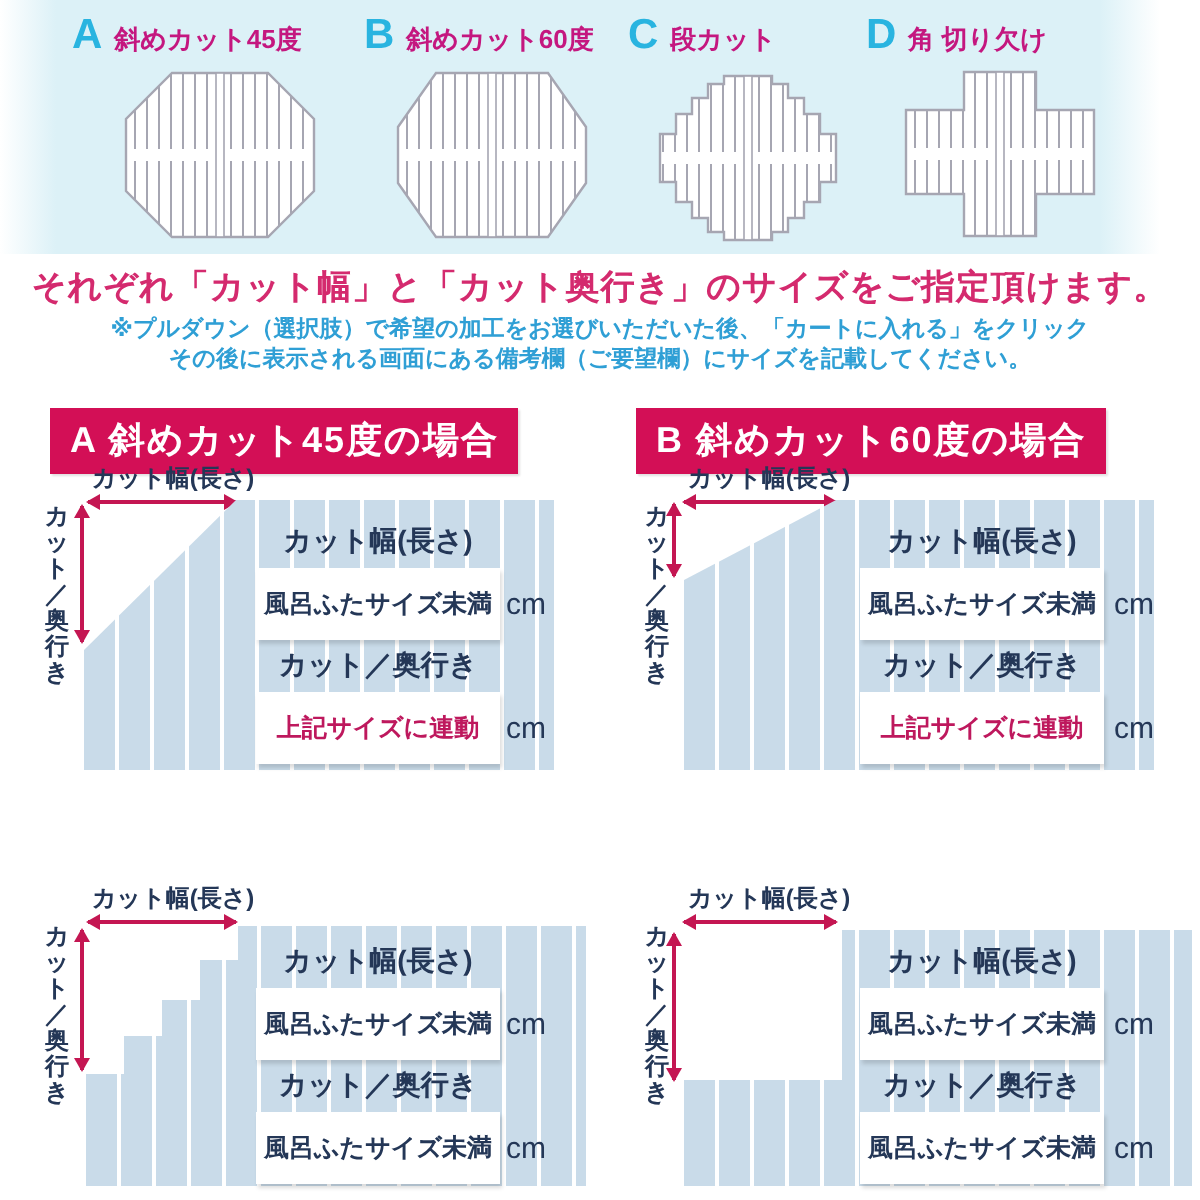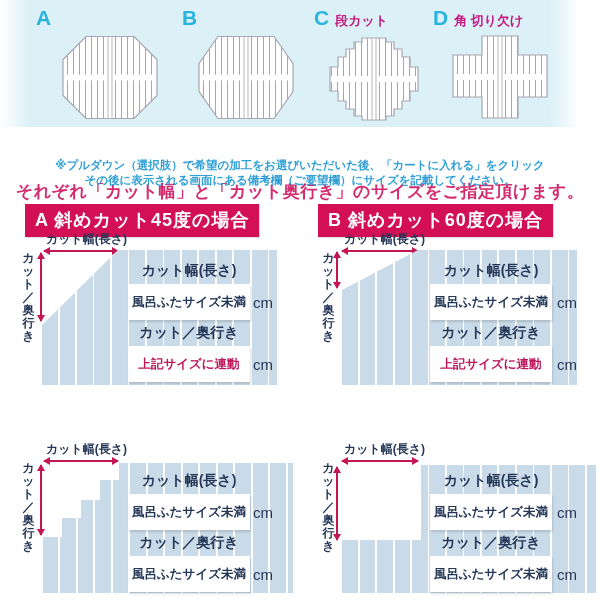--- a/index.html
+++ b/index.html
@@ -12,21 +12,21 @@
     position:absolute;left:0;top:0;width:600px;height:127px;
     background:linear-gradient(90deg,#ffffff 0px,#dcf1f7 28px,#dcf1f7 550px,#ffffff 580px);
   }
   .pv-head{position:absolute;top:7px;display:flex;align-items:baseline;gap:6px;white-space:nowrap;}
   .letter{font-size:21px;font-weight:bold;color:#29b4e0;line-height:22px;}
   .pvlabel{font-size:13px;font-weight:bold;color:#c4177f;}
   .pvsvg{position:absolute;}
   
   .headline{
     position:absolute;left:0;top:132px;width:600px;text-align:center;
-    font-size:17px;font-weight:bold;color:#d42a6e;letter-spacing:0.5px;margin-top:48px;
+    font-size:17px;font-weight:bold;color:#d42a6e;letter-spacing:0.5px;
   }
   .note{
     position:absolute;left:0;top:158px;width:600px;text-align:center;
     font-size:11.5px;font-weight:bold;color:#2f9fd5;line-height:15px;
   }
   
   .panel{position:absolute;width:300px;height:210px;}
   #pA{left:0;top:195px;}  #pB{left:300px;top:195px;}
   #pC{left:0;top:405px;}  #pD{left:300px;top:405px;}
   .banner{
@@ -89,23 +89,25 @@
   #pA .cm,#pC .cm{left:253px;} #pB .cm,#pD .cm{left:257px;}
 </style>
 </head>
 <body>
 
 <div class="page">
 
   <div class="topband">
     <div class="pv-head" style="left:36px">
       <span class="letter">A</span>
+      <span class="pvlabel">斜めカット45度</span>
     </div>
     <div class="pv-head" style="left:182px">
       <span class="letter">B</span>
+      <span class="pvlabel">斜めカット60度</span>
     </div>
     <div class="pv-head" style="left:314px">
       <span class="letter">C</span>
       <span class="pvlabel">段カット</span>
     </div>
     <div class="pv-head" style="left:433px">
       <span class="letter">D</span>
       <span class="pvlabel">角 切り欠け</span>
     </div>
 

